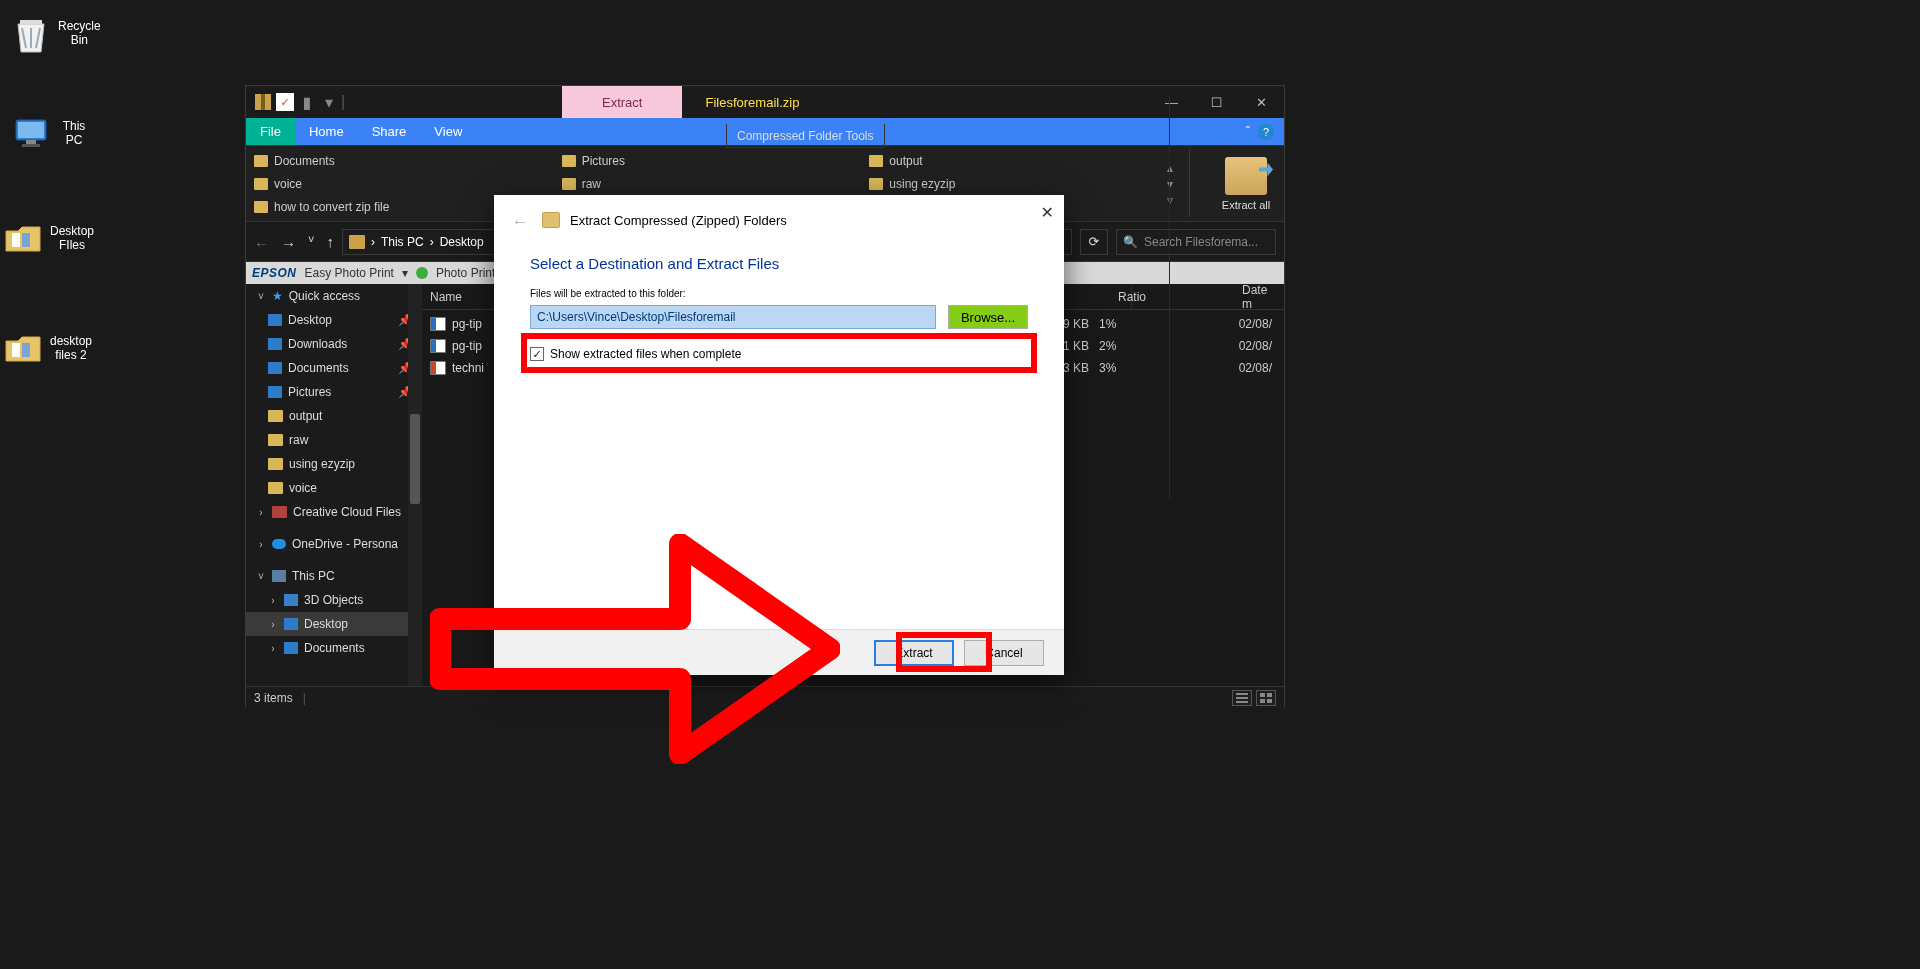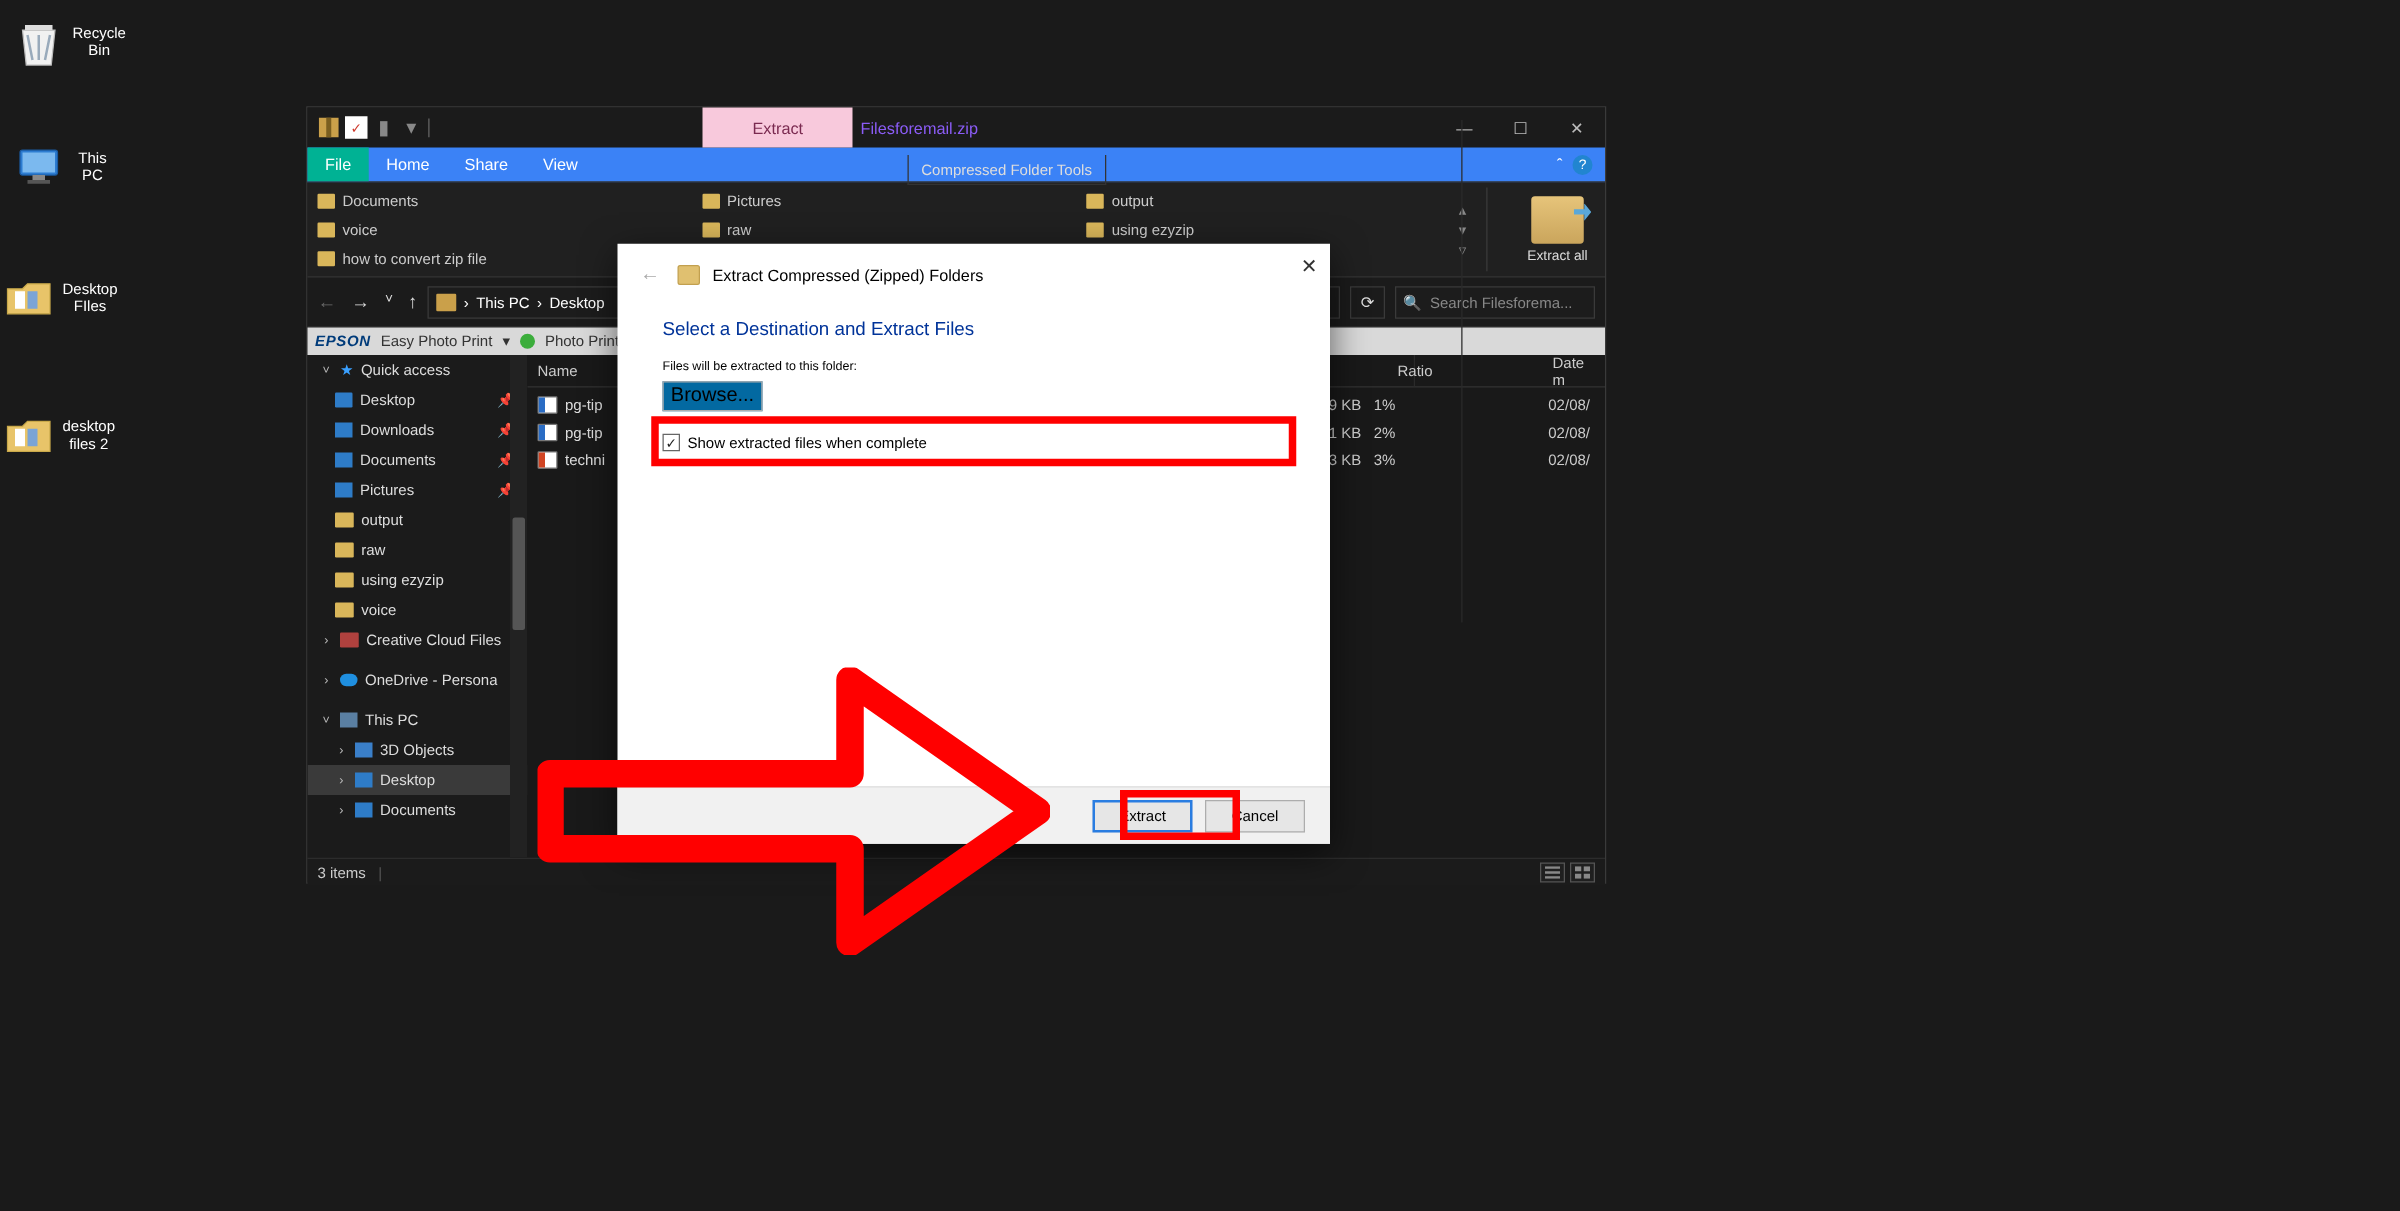--- a/index.html
+++ b/index.html
@@ -15,21 +15,21 @@
 
   
   .explorer { position: absolute; left: 245px; top: 85px; width: 1040px; height: 622px; background: #191919; border: 1px solid #3a3a3a; }
 
   
   .titlebar { height: 32px; background: #1b1b1b; display: flex; align-items: stretch; }
   .qat { display: flex; align-items: center; gap: 4px; padding: 0 8px; }
   .qat .qat-item { width: 18px; height: 18px; display:flex; align-items:center; justify-content:center; }
   .tab { display:flex; align-items:center; justify-content:center; padding:0 40px; font-size:13px; }
   .tab-extract { background:#F8C9DC; color:#7a2a50; }
-  .title-text { color:#8b5cf6; padding:0 6px; display:flex; align-items:center; font-size:13px; }
+  .title-text { color:#fde047; padding:0 23px; display:flex; align-items:center; font-size:13px; }
   .winctrls { margin-left:auto; display:flex; }
   .winctrls div { width:45px; display:flex; align-items:center; justify-content:center; color:#bbb; font-size:13px; }
 
   
   .ribbon-tabs { height:28px; background:#3b82f6; display:flex; align-items:stretch; color:#fff; font-size:13px; border-bottom:1px solid #333;}
   .ribbon-tabs .rtab { padding:0 14px; display:flex; align-items:center; }
   .rtab-file { background:#00b294; }
   .ribbon-context { margin-left:auto; display:flex; align-items:center; gap:8px; padding-right:10px;}
   .help-icon { width:16px; height:16px; border-radius:50%; background:#2185d0; color:#fff; font-size:11px; display:flex; align-items:center; justify-content:center; }
   .compressed-tools-label { position:absolute; left:480px; top:38px; height:24px; display:flex; align-items:center; color:#ddd; font-size:12px; padding:0 10px; border:1px solid #333; border-top:none; z-index:1;}
@@ -97,21 +97,21 @@
   
   .dialog { position:absolute; left:494px; top:195px; width:570px; height:480px; background:#fff; box-shadow:0 8px 28px rgba(0,0,0,.6); }
   .dlg-close { position:absolute; right:10px; top:8px; font-size:16px; color:#333; }
   .dlg-header { display:flex; align-items:center; gap:10px; padding:16px 18px 0 18px; font-size:13px; color:#000;}
   .dlg-header .back-arrow { color:#aaa; font-size:16px; margin-right:4px;}
   .dlg-header .zip-ico { width:18px; height:16px; background:#e0c070; border:1px solid #c2a04f; border-radius:2px;}
   .dlg-title { font-size:15px; color:#003399; padding:26px 36px 8px 36px;}
   .dlg-sub { font-size:10px; color:#000; padding:8px 36px 6px 36px;}
   .dest-row { display:flex; gap:12px; padding:0 36px; align-items:center; position:relative;}
   .dest-input { flex:1; height:24px; border:1px solid #7aa8de; background:#bcd7f3; color:#003a7a; font-size:12px; padding:0 6px; outline:none;}
-  .browse-btn { width:80px; height:24px; background:#0369a1; border:1px solid #adadad; font-size:16px; }
+  .browse-btn { width:80px; height:24px; background:#84cc16; border:1px solid #adadad; font-size:13px; }
   .red-box-input { position:absolute; left:521px; top:333px; width:516px; height:40px; border:6px solid #f00; z-index:5; pointer-events:none;}
   .chk-row { padding:18px 36px; font-size:12px; color:#000; display:flex; align-items:center; gap:6px;}
   .chk { width:14px; height:14px; border:1px solid #666; display:flex; align-items:center; justify-content:center; font-size:11px; color:#222;}
   .dlg-footer { position:absolute; left:0; bottom:0; width:100%; height:46px; background:#f1f1f1; border-top:1px solid #ddd; display:flex; align-items:center; justify-content:flex-end; gap:10px; padding-right:20px;}
   .dlg-btn { width:80px; height:26px; background:#e6e6e6; border:1px solid #adadad; font-size:12px;}
   .dlg-btn.extract { border:2px solid #2a7de1;}
   .red-box-extract { position:absolute; left:896px; top:632px; width:96px; height:40px; border:6px solid #f00; z-index:5; pointer-events:none;}
 
   
   .big-arrow { position:absolute; left:430px; top:534px; width:410px; height:230px; z-index:4; pointer-events:none;}
@@ -417,20 +417,21 @@
 <div class="dialog">
   <span class="dlg-close">✕</span>
   <div class="dlg-header">
     <span class="back-arrow">←</span>
     <span class="zip-ico"></span>
     <span>Extract Compressed (Zipped) Folders</span>
   </div>
   <div class="dlg-title">Select a Destination and Extract Files</div>
   <div class="dlg-sub">Files will be extracted to this folder:</div>
   <div class="dest-row">
+    <input class="dest-input" value="C:\Users\Vince\Desktop\Filesforemail" style="">
     <button class="browse-btn">Browse...</button>
   </div>
   <div class="chk-row">
     <span class="chk">✓</span>
     <span>Show extracted files when complete</span>
   </div>
   <div class="dlg-footer">
     <button class="dlg-btn extract">Extract</button>
     <button class="dlg-btn">Cancel</button>
   </div>

